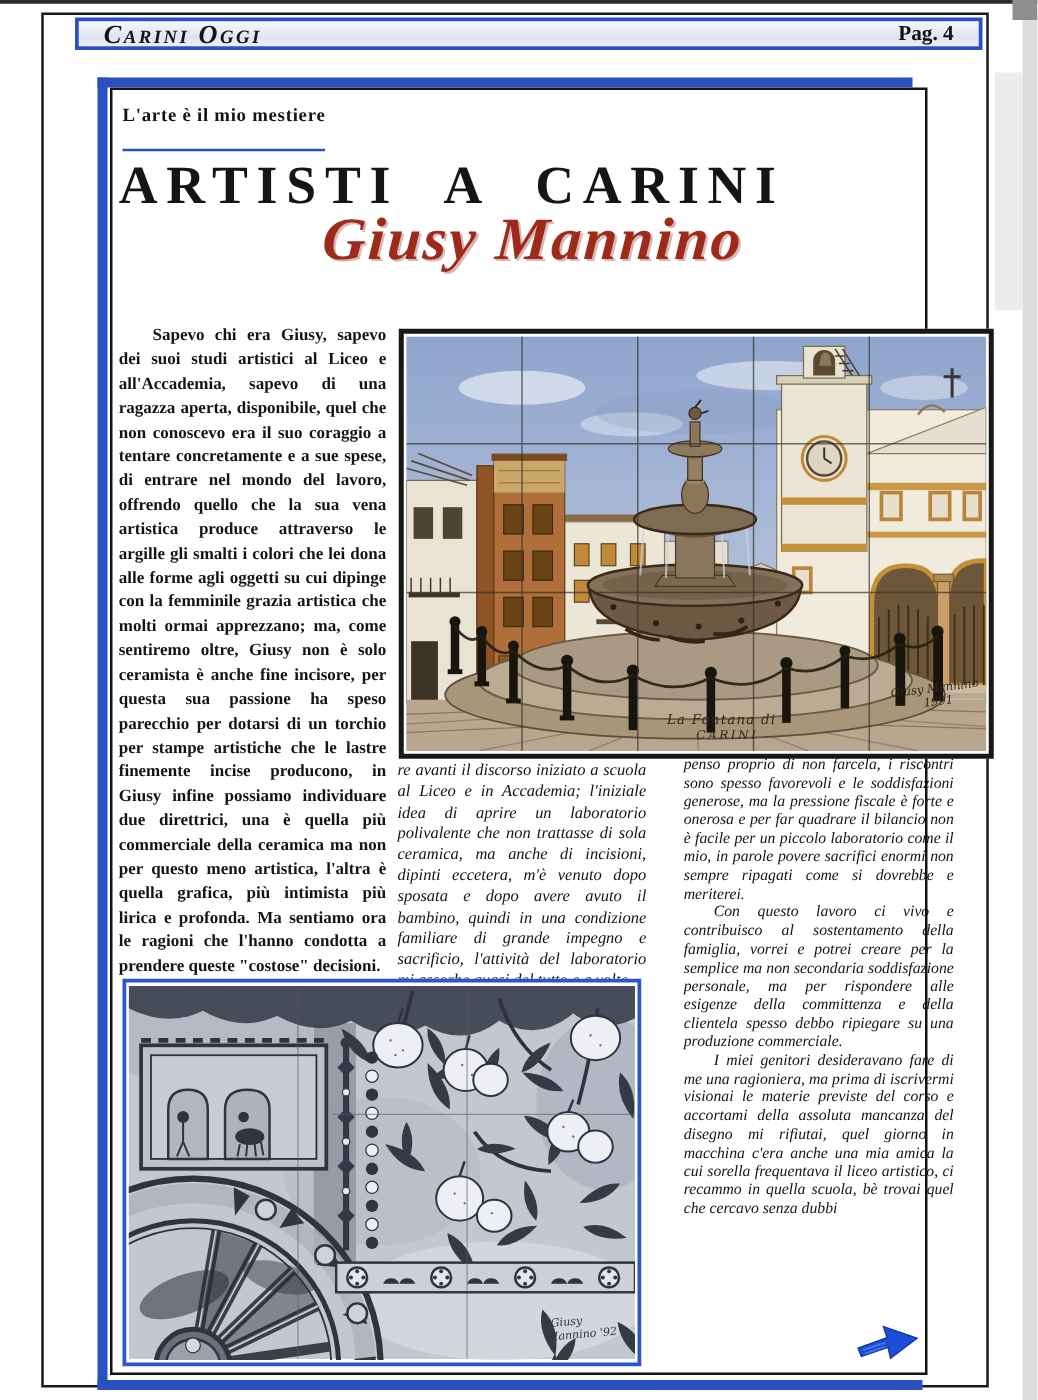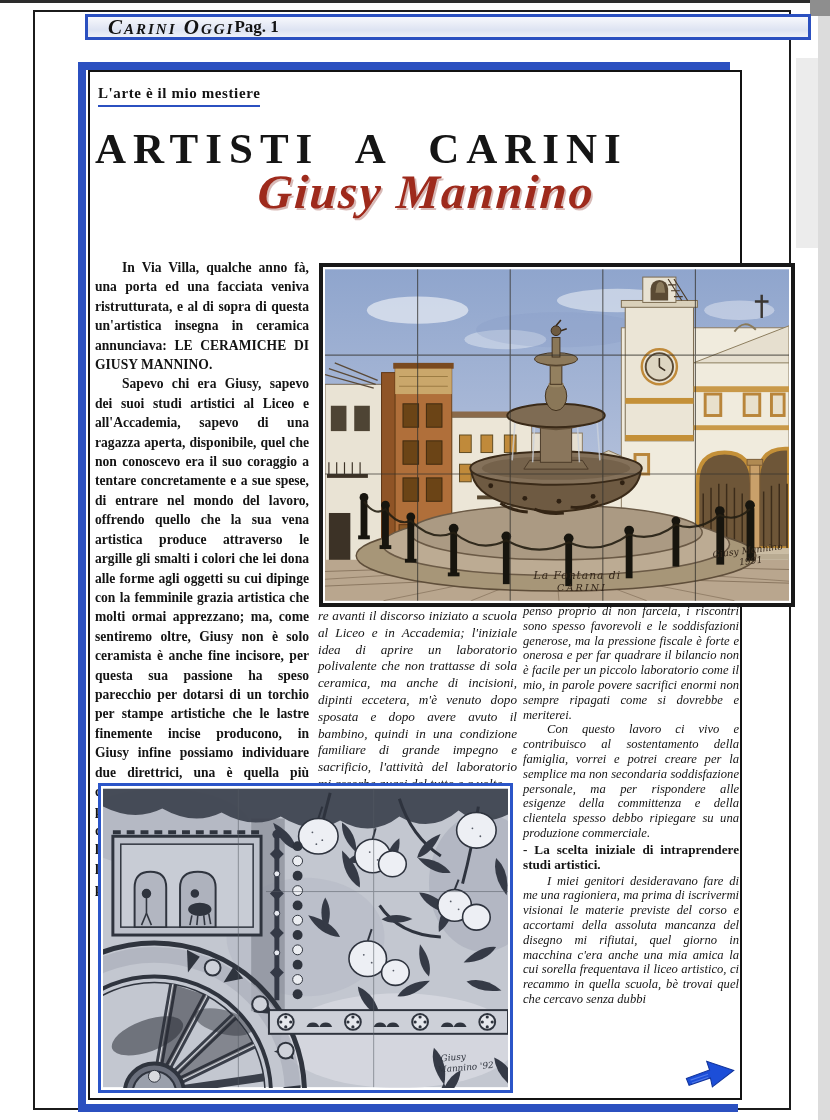--- a/index.html
+++ b/index.html
@@ -5,73 +5,72 @@
   html,body{margin:0;padding:0;}
   body{width:830px;height:1120px;background:#ffffff;font-family:"Liberation Serif",serif;position:relative;overflow:hidden;color:#141414;}
   
   .scan-topstrip{position:absolute;left:0;top:0;width:830px;height:3px;background:#2c2c2c;}
   .scan-corner{position:absolute;right:0;top:0;width:20px;height:16px;background:#8e8e8e;}
   .scan-rightstrip{position:absolute;right:0;top:16px;width:12px;height:1104px;background:#dcdcdc;}
   .scan-smudge{position:absolute;left:796px;top:58px;width:22px;height:190px;background:#ececec;}
   
   .page-frame{position:absolute;left:33px;top:10px;width:754px;height:1096px;border:2px solid #1b1b1b;}
   
-  .header-bar{position:absolute;left:60px;top:14px;width:726px;height:26px;border:3px solid #2b50c0;background:linear-gradient(#f7f8fc,#dde3f2 65%,#eef1f8);display:flex;align-items:center;padding:0 20px;box-sizing:border-box;margin-left:25px;}
+  .header-bar{position:absolute;left:60px;top:14px;width:726px;height:26px;border:3px solid #2b50c0;background:linear-gradient(#f7f8fc,#dde3f2 65%,#eef1f8);display:flex;align-items:center;justify-content:space-between;padding:0 20px;box-sizing:border-box;}
   .masthead{font-style:italic;font-weight:bold;font-variant:small-caps;font-size:21px;letter-spacing:2px;color:#121212;}
   .page-number{font-weight:bold;font-size:17px;color:#121212;}
   
   .blue-top{position:absolute;left:78px;top:62px;width:652px;height:8px;background:#2b50c0;}
   .blue-left{position:absolute;left:78px;top:62px;width:8px;height:1050px;background:#2b50c0;}
   .blue-bottom{position:absolute;left:78px;top:1104px;width:660px;height:8px;background:#2b50c0;}
   .article-box{position:absolute;left:88px;top:70px;width:650px;height:1026px;border:2px solid #131313;background:#ffffff;}
   
-  .kicker{position:absolute;left:98px;top:85px;font-size:15px;font-weight:bold;letter-spacing:.6px;padding-bottom:3px;border-bottom:2.5px solid #2b50c0;}
+  .kicker{position:absolute;left:98px;top:85px;font-size:15px;font-weight:bold;letter-spacing:.6px;padding-bottom:17px;border-bottom:2.5px solid #2b50c0;}
   .headline{position:absolute;left:95px;top:124px;font-size:43px;font-weight:bold;letter-spacing:7px;word-spacing:20px;color:#151515;}
   .author-name{position:absolute;left:258px;top:164px;font-size:48px;font-weight:bold;font-style:italic;letter-spacing:2px;color:#9e2a1c;transform:skewX(-4deg);text-shadow:2px 2px 0 rgba(122,22,12,.30);}
   
   .col{position:absolute;text-align:justify;}
   .col p{margin:0;}
   .col-1{left:95px;top:258px;width:214px;font-size:13.6px;line-height:19.4px;font-weight:bold;}
   .col-1 .indent{text-indent:27px;}
   .col-1 .ital{font-weight:normal;font-style:italic;font-size:13.8px;}
   .col-2{left:318px;top:608px;width:199px;font-size:13.2px;line-height:16.8px;font-style:italic;}
-  .col-3{left:523px;top:604px;width:216px;font-size:12.6px;line-height:14.8px;font-style:italic;}
+  .col-3{left:547px;top:604px;width:216px;font-size:12.6px;line-height:14.8px;font-style:italic;}
   .col-3 .indent{text-indent:24px;font-style:italic;}
   .col-3 .q{font-style:normal;font-weight:bold;font-size:13.2px;line-height:15.4px;margin:1px 0;}
   
   .fountain-figure{position:absolute;left:319px;top:263px;border:4px solid #181818;background:#fff;padding:2px;line-height:0;}
   .tile-figure{position:absolute;left:98px;top:783px;border:3px solid #2b55c8;background:#fff;padding:2px;line-height:0;}
   .cont-arrow{position:absolute;left:684px;top:1056px;width:52px;height:36px;}
 </style>
 </head>
 <body>
 
 <div class="scan-topstrip"></div>
 <div class="scan-corner"></div>
 <div class="scan-rightstrip"></div>
 <div class="scan-smudge"></div>
 
 <div class="page-frame"></div>
 
 <div class="header-bar">
   <span class="masthead">Carini Oggi</span>
-  <span class="page-number">Pag. 1</span>
+  <span class="page-number">Pag. 4</span>
 </div>
 
 <div class="blue-top"></div>
 <div class="blue-left"></div>
 <div class="blue-bottom"></div>
 <div class="article-box"></div>
 
 <div class="kicker">L'arte è il mio mestiere</div>
 <div class="headline">ARTISTI  A  CARINI</div>
 <div class="author-name">Giusy Mannino</div>
 
 <div class="col col-1">
-  <p class="indent">In Via Villa, qualche anno fà, una porta ed una facciata veniva ristrutturata, e al di sopra di questa un'artistica insegna in ceramica annunciava: LE CERAMICHE DI GIUSY MANNINO.</p>
   <p class="indent">Sapevo chi era Giusy, sapevo dei suoi studi artistici al Liceo e all'Accademia, sapevo di una ragazza aperta, disponibile, quel che non conoscevo era il suo coraggio a tentare concretamente e a sue spese, di entrare nel mondo del lavoro, offrendo quello che la sua vena artistica produce attraverso le argille gli smalti i colori che lei dona alle forme agli oggetti su cui dipinge con la femminile grazia artistica che molti ormai apprezzano; ma, come sentiremo oltre, Giusy non è solo ceramista è anche fine incisore, per questa sua passione ha speso parecchio per dotarsi di un torchio per stampe artistiche che le lastre finemente incise producono, in Giusy infine possiamo individuare due direttrici, una è quella più commerciale della ceramica ma non per questo meno artistica, l'altra è quella grafica, più intimista più lirica e profonda. Ma sentiamo ora le ragioni che l'hanno condotta a prendere queste "costose" decisioni.</p>
   <p class="indent ital">Ho ritenuto opportuno porta-</p>
 </div>
 
 <div class="fountain-figure">
 <svg width="464" height="332" viewBox="0 0 476 340" xmlns="http://www.w3.org/2000/svg">
   <defs>
     <linearGradient id="sky" x1="0" y1="0" x2="0" y2="1">
       <stop offset="0" stop-color="#8fa5cd"></stop>
           <stop offset="0.7" stop-color="#b7c3dc"></stop>
@@ -257,21 +256,20 @@
 </svg>
 </div>
 
 <div class="col col-2">
   <p>re avanti il discorso iniziato a scuola al Liceo e in Accademia; l'iniziale idea di aprire un laboratorio polivalente che non trattasse di sola ceramica, ma anche di incisioni, dipinti eccetera, m'è venuto dopo sposata e dopo avere avuto il bambino, quindi in una condizione familiare di grande impegno e sacrificio, l'attività del laboratorio mi assorbe quasi del tutto e a volte</p>
 </div>
 
 <div class="col col-3">
   <p>penso proprio di non farcela, i riscontri sono spesso favorevoli e le soddisfazioni generose, ma la pressione fiscale è forte e onerosa e per far quadrare il bilancio non è facile per un piccolo laboratorio come il mio, in parole povere sacrifici enormi non sempre ripagati come si dovrebbe e meriterei.</p>
   <p class="indent">Con questo lavoro ci vivo e contribuisco al sostentamento della famiglia, vorrei e potrei creare per la semplice ma non secondaria soddisfazione personale, ma per rispondere alle esigenze della committenza e della clientela spesso debbo ripiegare su  una produzione commerciale.</p>
-  <p class="q">- La scelta iniziale di intraprendere studi  artistici.</p>
   <p class="indent">I miei genitori desideravano fare di me una ragioniera, ma prima di iscrivermi visionai le materie previste del corso e accortami della assoluta mancanza del disegno mi rifiutai, quel giorno in macchina c'era anche una mia amica la cui sorella frequentava il liceo artistico, ci recammo in quella scuola, bè trovai quel che cercavo senza dubbi</p>
 </div>
 
 <div class="tile-figure">
 <svg width="405" height="300" viewBox="0 0 410 302" xmlns="http://www.w3.org/2000/svg">
   <defs>
     <path id="lf" d="M0,0 Q7,-10 2,-26 Q-6,-12 0,0 Z"></path>
   </defs>
   <rect x="0" y="0" width="410" height="302" fill="#c3c7d0"></rect>
   <ellipse cx="60" cy="40" rx="90" ry="40" fill="#a9adb9" opacity=".55"></ellipse>

